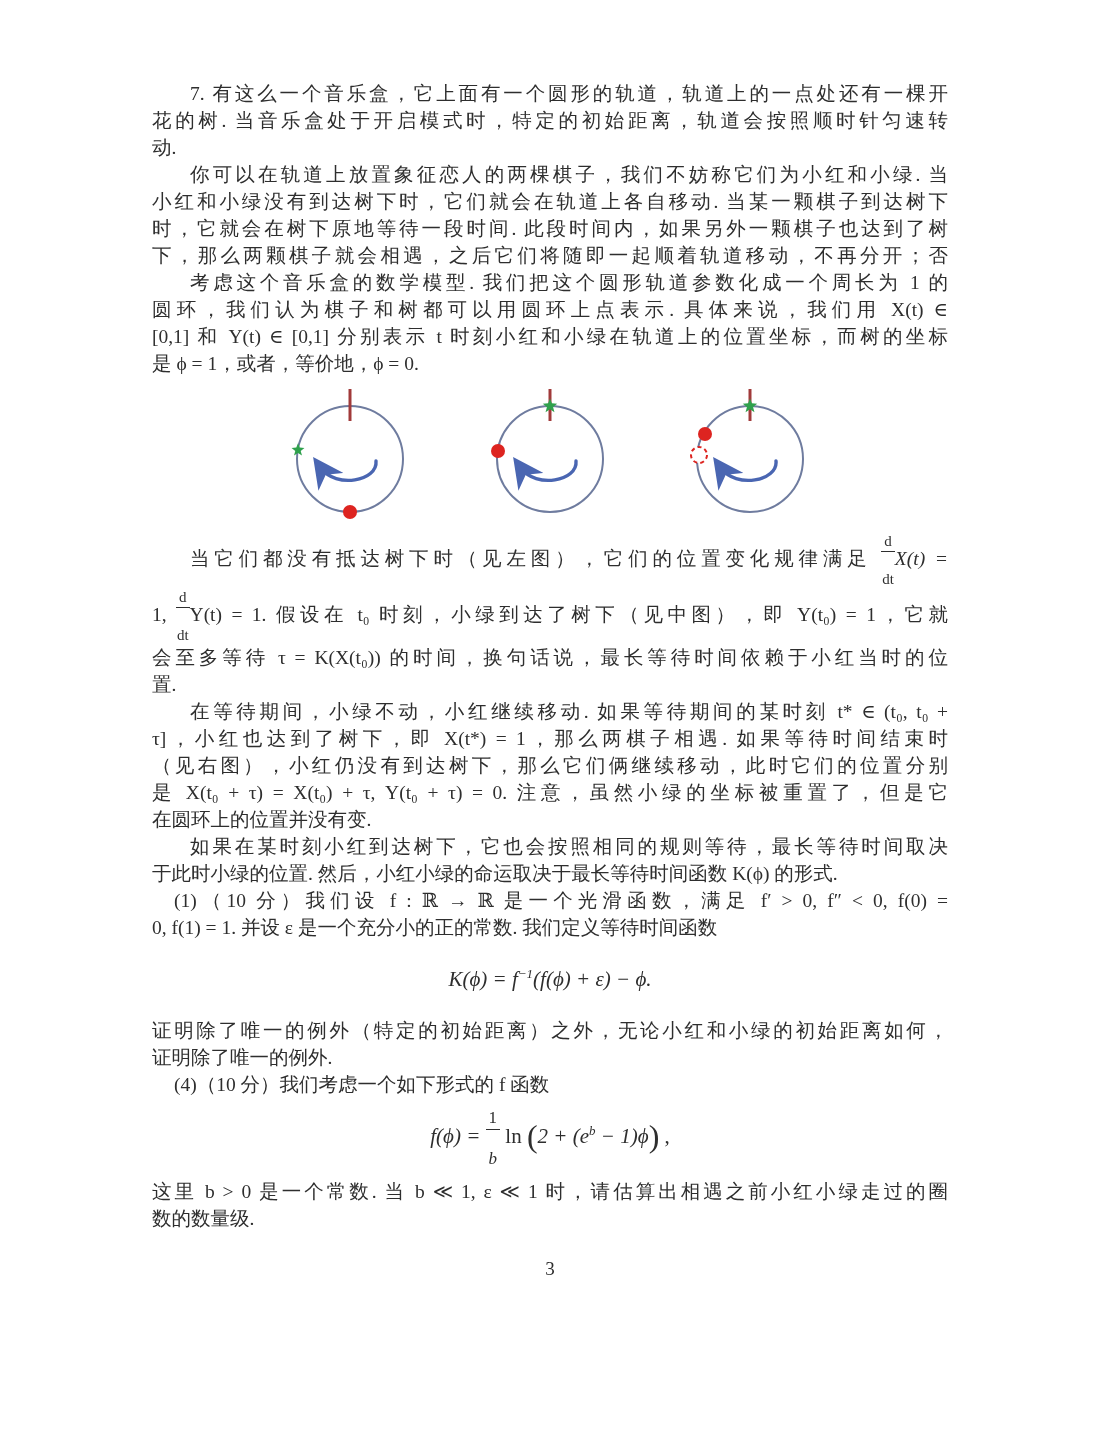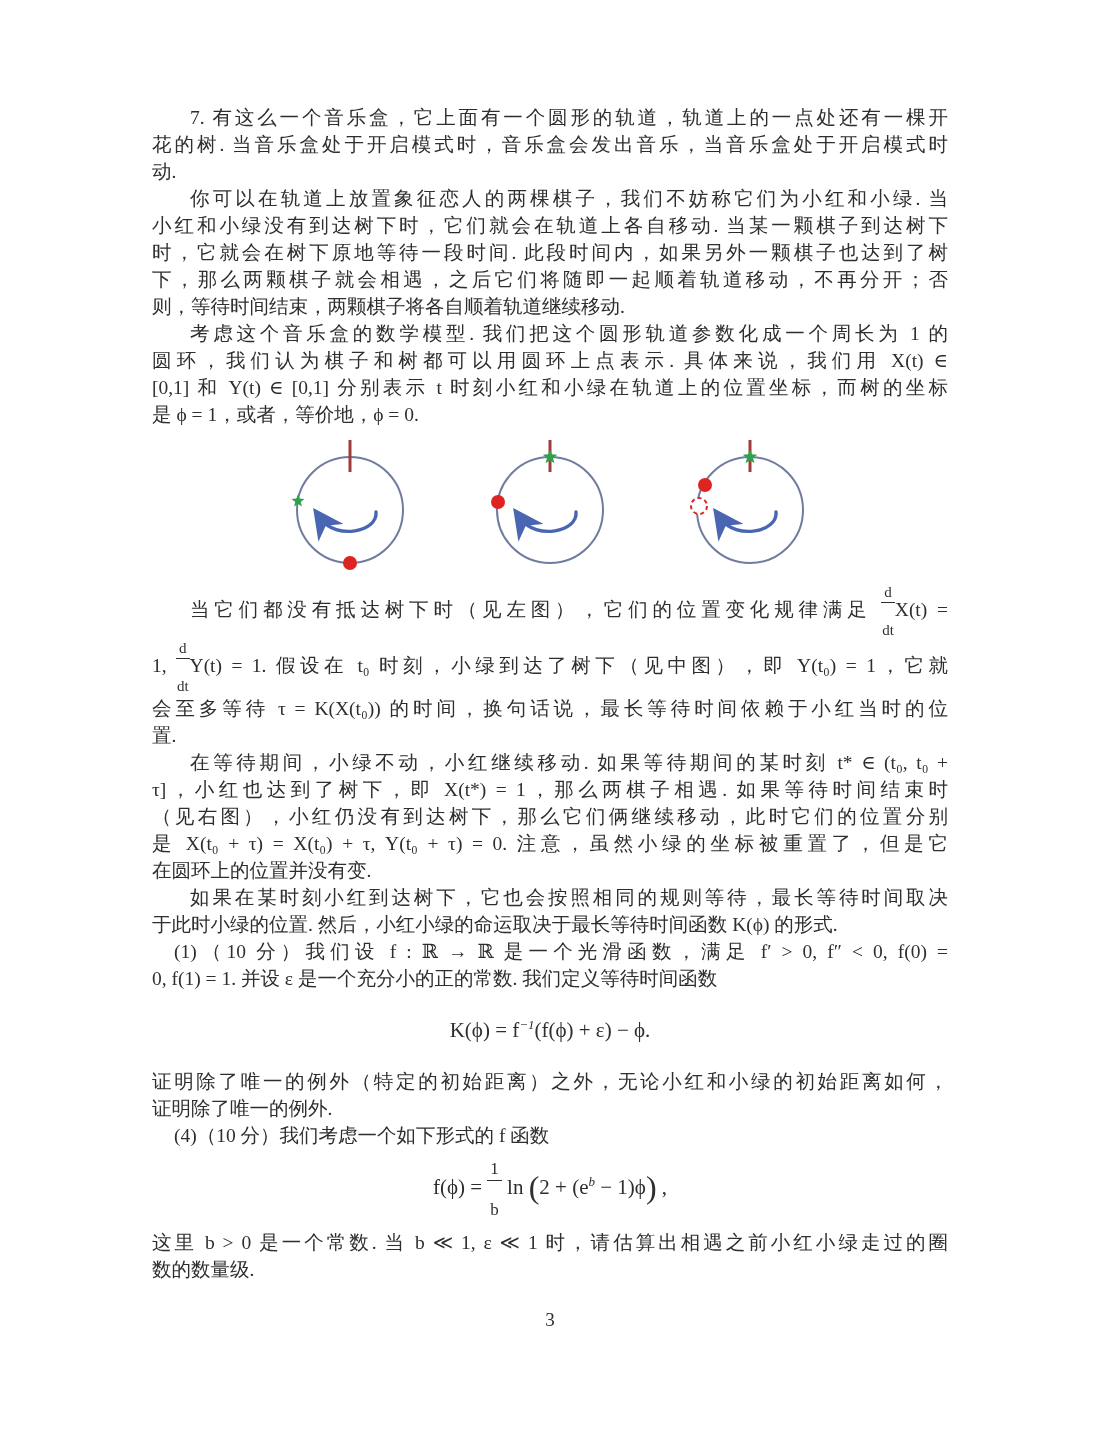--- a/index.html
+++ b/index.html
@@ -9,21 +9,21 @@
   }
   body {
     width: 1100px;
     height: 1452px;
     color: #2e2e2e;
     font-family: "Liberation Serif", "DejaVu Serif", serif;
     font-size: 19.5px;
     overflow: hidden;
   }
   .content {
-    padding: 104px 152px 0 152px; 
+    padding: 80px 152px 0 152px; 
   }
   .line {
     line-height: 27px;
     text-align: justify;
     text-align-last: justify;
     white-space: normal;
   }
   .line.last {
     text-align-last: left;
   }
@@ -39,21 +39,21 @@
     text-indent: 0;
     font-size: 15px;
     line-height: 1.15;
     font-family: "Liberation Serif", "DejaVu Serif", serif;
   }
   .frac .fnum { display: block; border-bottom: 1.3px solid #2e2e2e; padding: 0 3px 1px; }
   .frac .fden { display: block; padding-top: 1px; margin-top: 18px; }
 
   .tallline { line-height: 42px; }
 
-  .mathit { }
+  .mathit { font-style: italic; }
 
   
   .formula {
     text-align: center;
     text-align-last: center;
     font-size: 21px;
     margin: 25px 0;
   }
   .formula sup {
     font-size: 13px;
@@ -91,30 +91,29 @@
     font-size: 19px;
   }
 </style>
 </head>
 <body>
 
 <div class="content">
 
   <div class="para">
     <div class="line indent">7. 有这么一个音乐盒，它上面有一个圆形的轨道，轨道上的一点处还有一棵开</div>
-    <div class="line">花的树. 当音乐盒处于开启模式时，音乐盒会发出音乐，当音乐盒处于开启模式时</div>
+    <div class="line">花的树. 当音乐盒处于开启模式时，特定的初始距离，轨道会按照顺时针匀速转</div>
     <div class="line last">动.</div>
   </div>
 
   <div class="para">
     <div class="line indent">你可以在轨道上放置象征恋人的两棵棋子，我们不妨称它们为小红和小绿. 当</div>
     <div class="line">小红和小绿没有到达树下时，它们就会在轨道上各自移动. 当某一颗棋子到达树下</div>
     <div class="line">时，它就会在树下原地等待一段时间. 此段时间内，如果另外一颗棋子也达到了树</div>
     <div class="line">下，那么两颗棋子就会相遇，之后它们将随即一起顺着轨道移动，不再分开；否</div>
-    <div class="line last">则，等待时间结束，两颗棋子将各自顺着轨道继续移动.</div>
   </div>
 
   <div class="para">
     <div class="line indent">考虑这个音乐盒的数学模型. 我们把这个圆形轨道参数化成一个周长为 1 的</div>
     <div class="line">圆环，我们认为棋子和树都可以用圆环上点表示. 具体来说，我们用 X(t) ∈</div>
     <div class="line">[0,1] 和 Y(t) ∈ [0,1] 分别表示 t 时刻小红和小绿在轨道上的位置坐标，而树的坐标</div>
     <div class="line last">是 ϕ = 1，或者，等价地，ϕ = 0.</div>
   </div>
 
   <div class="figure">

